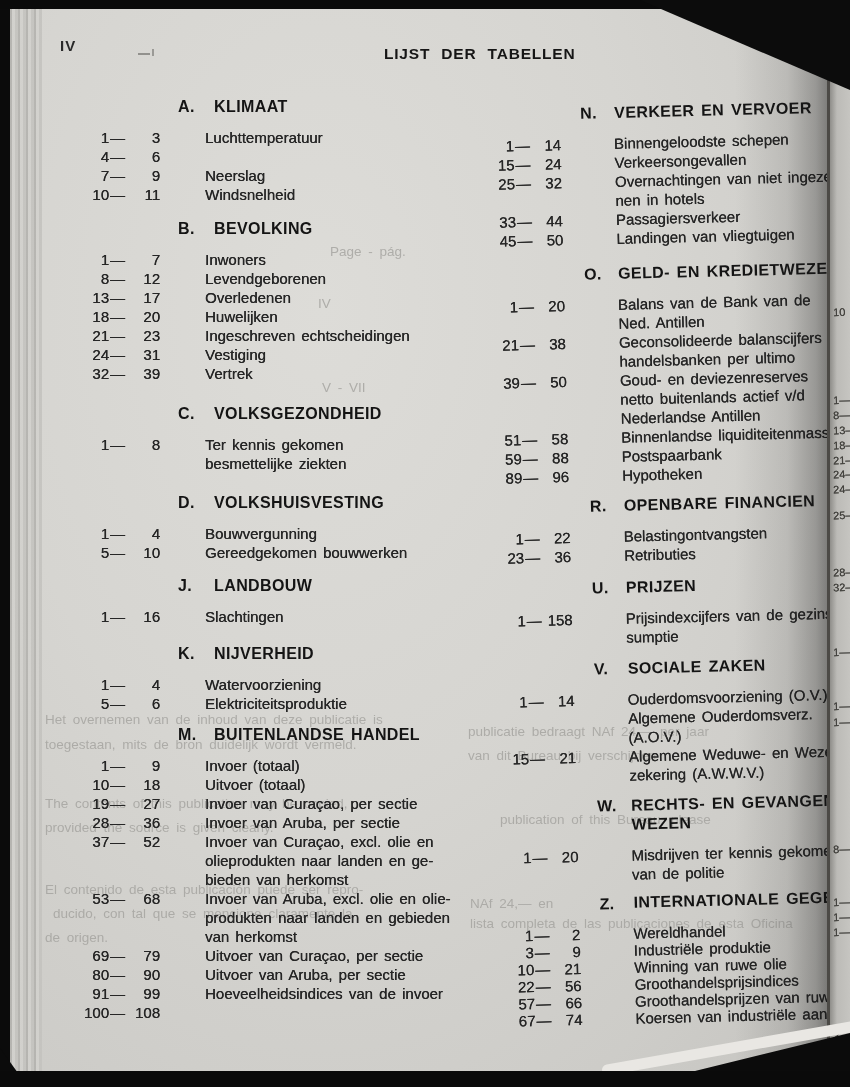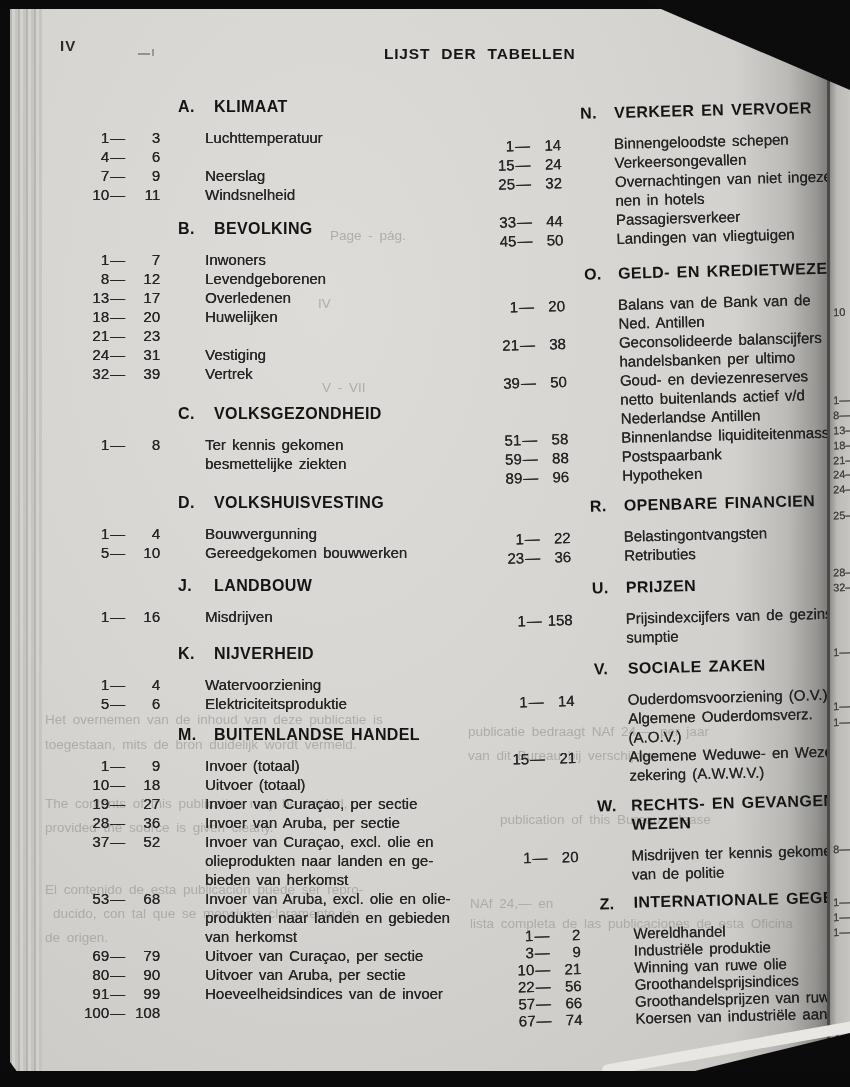--- a/index.html
+++ b/index.html
@@ -72,21 +72,21 @@
 </style>
 </head>
 <body>
 
 <div class="scene">
   <div class="page">
     <div class="pgnum">IV</div>
     <div class="title">LIJST DER TABELLEN</div>
     <div class="ink"></div>
     <div id="ghost-layer">
-        <div class="ghost" style="left: 320px; top: 219px;">Page - pág.</div>
+        <div class="ghost" style="left: 320px; top: 235px;">Page - pág.</div>
         <div class="ghost" style="left: 308px; top: 287px;">IV</div>
         <div class="ghost" style="left: 312px; top: 371px;">V - VII</div>
         <div class="ghost" style="left: 35px; top: 703px;">Het overnemen van de inhoud van deze publicatie is</div>
         <div class="ghost" style="left: 35px; top: 728px;">toegestaan, mits de bron duidelijk wordt vermeld.</div>
         <div class="ghost" style="left: 458px; top: 715px;">publicatie bedraagt NAf 24,— per jaar</div>
         <div class="ghost" style="left: 458px; top: 739px;">van dit Bureau bij verschijnen</div>
         <div class="ghost" style="left: 35px; top: 787px;">The contents of this publication may be copied,</div>
         <div class="ghost" style="left: 35px; top: 811px;">provided the source is given clearly.</div>
         <div class="ghost" style="left: 490px; top: 803px;">publication of this Bureau, please</div>
         <div class="ghost" style="left: 35px; top: 873px;">El contenido de esta publicación puede ser repro-</div>
@@ -187,20 +187,23 @@
             <div class="label">
               <div class="line">Huwelijken</div>
             </div>
           </div>
           <div class="entry">
             <span class="range">
               <span class="r-from">21</span>
               <span class="r-dash">—</span>
               <span class="r-to">23</span>
             </span>
+            <div class="label">
+              <div class="line">Ingeschreven echtscheidingen</div>
+            </div>
           </div>
           <div class="entry">
             <span class="range">
               <span class="r-from">24</span>
               <span class="r-dash">—</span>
               <span class="r-to">31</span>
             </span>
             <div class="label">
               <div class="line">Vestiging</div>
             </div>
@@ -270,21 +273,21 @@
               <div class="line">LANDBOUW</div>
             </span>
           </div>
           <div class="entry">
             <span class="range">
               <span class="r-from">1</span>
               <span class="r-dash">—</span>
               <span class="r-to">16</span>
             </span>
             <div class="label">
-              <div class="line">Misdrijven</div>
+              <div class="line">Slachtingen</div>
             </div>
           </div>
         </div>
         <div class="section" data-sec="K">
           <div class="sec-header">
             <span class="sec-letter">K.</span>
             <span class="sec-titles">
               <div class="line">NIJVERHEID</div>
             </span>
           </div>

